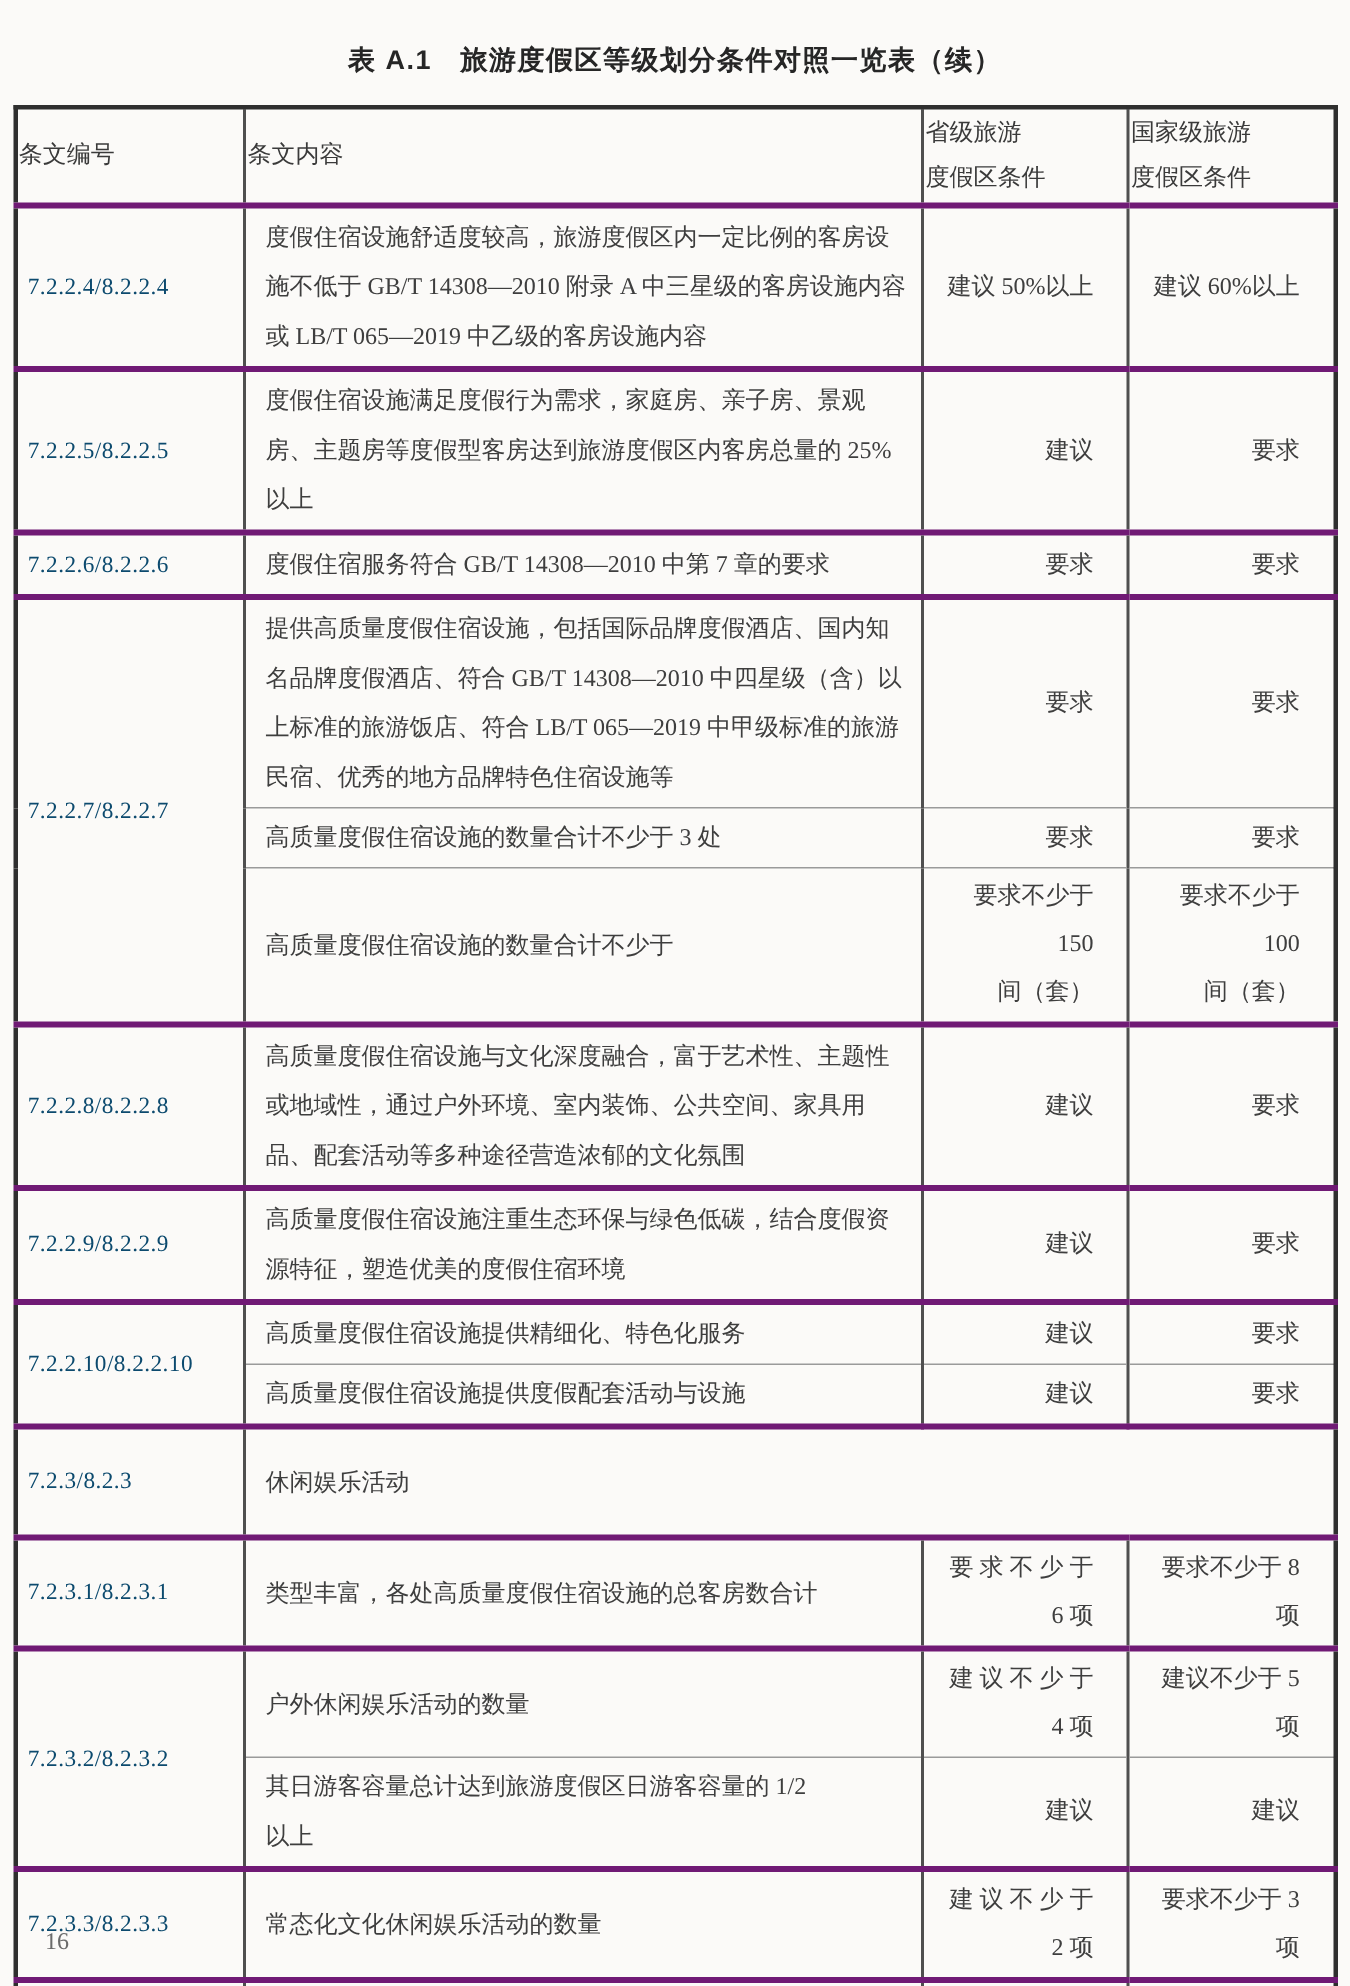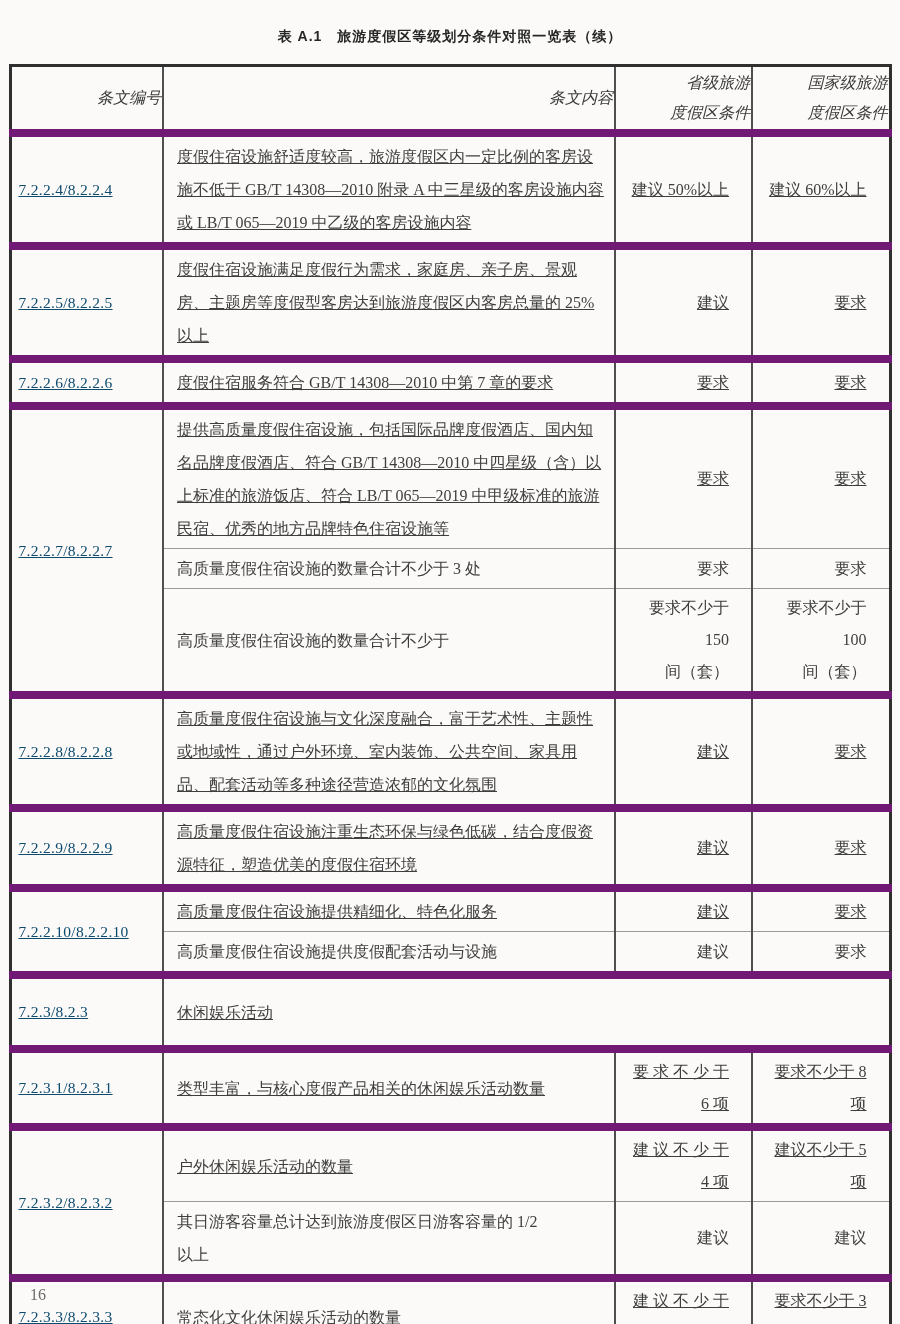--- a/index.html
+++ b/index.html
@@ -10,44 +10,43 @@
     font-family:"Liberation Serif","DejaVu Serif",serif;
     color:#3e3e3e;
     -webkit-font-smoothing:antialiased;
   }
   .caption{
     padding-top:28px;
     margin-bottom:18px;
     text-align:center;
     font-family:"Liberation Sans","DejaVu Sans",sans-serif;
     font-weight:700;
-    font-size:14px;
+    font-size:18px;
     letter-spacing:1px;
     color:#262626;
   }
   table.std{
     width:880px;
     margin:0 auto;
     border-collapse:collapse;
     table-layout:fixed;
     border:3px solid #2f2f2f;
   }
   td{
     vertical-align:middle;
     font-size:16px;
     border-left:2px solid #4f4f4f;
   }
   thead td{
-    text-align:right;
+    text-align:left;
     white-space:pre-line;
     line-height:30px;
     color:#3a3a3a;
-    font-style:italic;
-  }
-  tr.major td{ border-top:8px solid #701a75;text-decoration:underline; }
+  }
+  tr.major td{ border-top:4px solid #701a75; }
   tr.sub td{ border-top:1px solid #9a9a9a; }
   td.ref{
     text-align:left;
     padding-left:7px;
     font-size:15.5px;
     letter-spacing:.3px;
     color:#0c4a6e;
   }
   td.content{
     text-align:left;
@@ -159,21 +158,21 @@
       <td class="cond">要求</td>
     </tr>
 
     <tr class="major" style="height:74px">
       <td class="ref">7.2.3/8.2.3</td>
       <td class="content" colspan="3">休闲娱乐活动</td>
     </tr>
 
     <tr class="major" style="height:68px">
       <td class="ref">7.2.3.1/8.2.3.1</td>
-      <td class="content">类型丰富，与核心度假产品相关的休闲娱乐活动数量</td>
+      <td class="content">类型丰富，各处高质量度假住宿设施的总客房数合计</td>
       <td class="cond">要 求 不 少 于
 6 项</td>
       <td class="cond">要求不少于 8 项</td>
     </tr>
 
     <tr class="major" style="height:68px">
       <td class="ref" rowspan="2">7.2.3.2/8.2.3.2</td>
       <td class="content">户外休闲娱乐活动的数量</td>
       <td class="cond">建 议 不 少 于
 4 项</td>

